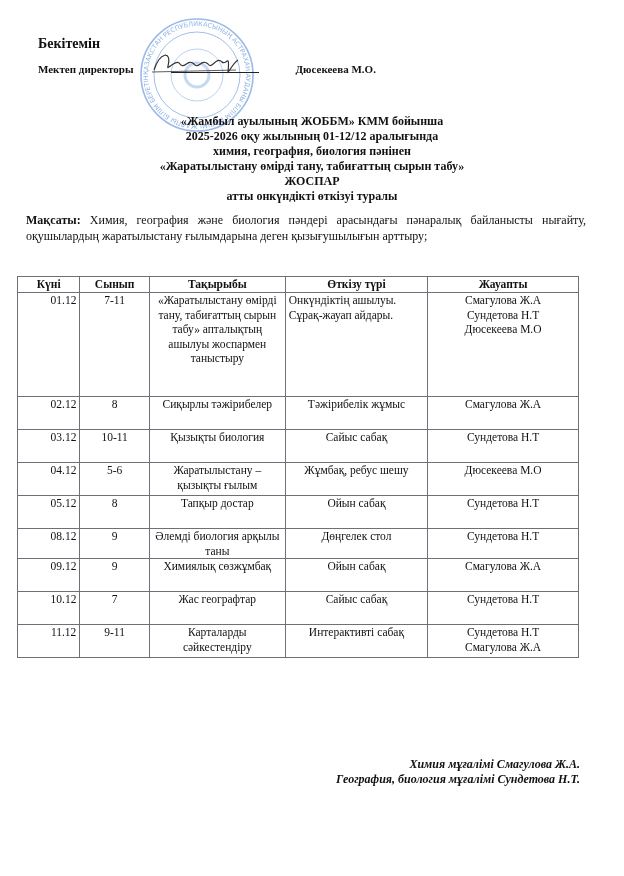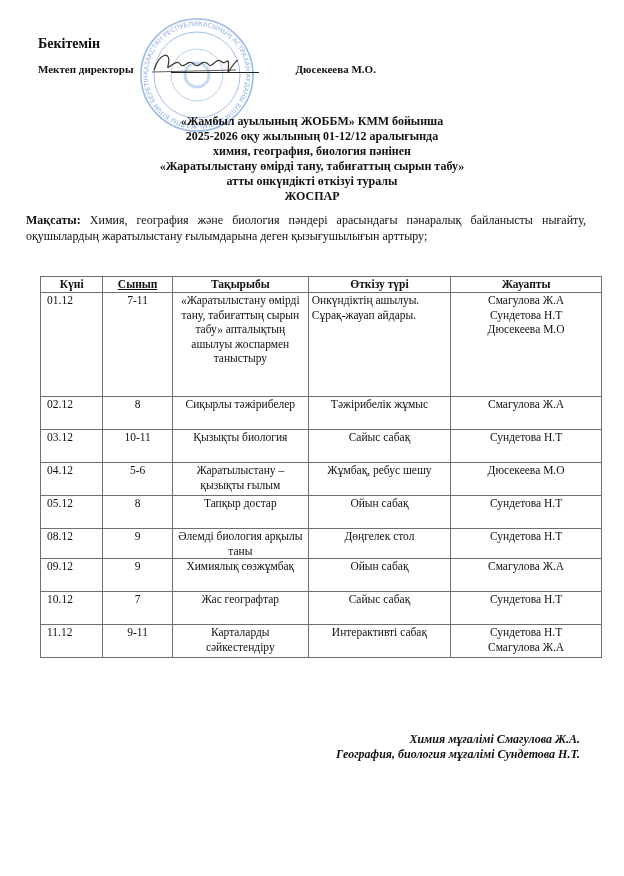--- a/index.html
+++ b/index.html
@@ -68,50 +68,50 @@
       left: 26px;
       top: 213px;
       width: 560px;
       font-size: 12px;
       line-height: 15.5px;
       text-align: justify;
     }
     .purpose .lbl { font-weight: bold; }
     table.plan {
       position: absolute;
-      left: 40px;
+      left: 17px;
       top: 276px;
       width: 562px;
       border-collapse: collapse;
       font-size: 11.5px;
       line-height: 14.5px;
     }
     table.plan th, table.plan td {
       border: 1px solid #6f6f78;
       padding: 0 3px;
       vertical-align: top;
     }
     table.plan th {
       font-weight: bold;
       text-align: center;
       height: 15px;
     }
-    table.plan td.date { text-align: left; padding-left: 6px; }
+    table.plan td.date { text-align: right; padding-left: 6px; }
     table.plan td.center { text-align: center; }
     table.plan td.left { text-align: left; }
     .col-date { width: 56px; }
-    .col-class { width: 63px; text-decoration: underline; }
+    .col-class { width: 63px; }
     .col-topic { width: 130px; }
     .col-type { width: 137px; }
     .col-resp { width: 146px; }
     .resp-line { display: block; text-align: center; }
     .footer {
       position: absolute;
       right: 44px;
-      top: 732px;
+      top: 757px;
       text-align: right;
       font-weight: bold;
       font-style: italic;
       font-size: 12px;
       line-height: 15px;
     }
   </style>
 </head>
 <body>
 
@@ -139,22 +139,22 @@
 <svg class="signature" viewBox="0 0 90 28">
   <path d="M4 22 C 10 4, 22 2, 18 18 C 16 24, 26 10, 30 16 C 34 22, 38 10, 44 16 C 48 22, 52 10, 58 16 C 62 22, 66 8, 72 14 C 76 18, 80 4, 78 24 C 76 28, 84 14, 88 12" fill="none" stroke="#333" stroke-width="1.2"></path>
   <path d="M2 24 L 86 22" fill="none" stroke="#333" stroke-width="0.8"></path>
 </svg>
 
 <div class="title-block">
   <div>«Жамбыл ауылының ЖОББМ» КММ бойынша</div>
   <div>2025-2026 оқу жылының 01-12/12 аралығында</div>
   <div>химия, география, биология пәнінен</div>
   <div>«Жаратылыстану өмірді тану, табиғаттың сырын табу»</div>
+  <div>ЖОСПАР</div>
   <div>атты онкүндікті өткізуі туралы</div>
-  <div>ЖОСПАР</div>
 </div>
 
 <div class="purpose">
   <span class="lbl">Мақсаты:</span>
   <span>Химия, география және биология пәндері арасындағы пәнаралық байланысты нығайту, оқушылардың жаратылыстану ғылымдарына деген қызығушылығын арттыру;</span>
 </div>
 
 <table class="plan">
   <thead>
     <tr>

